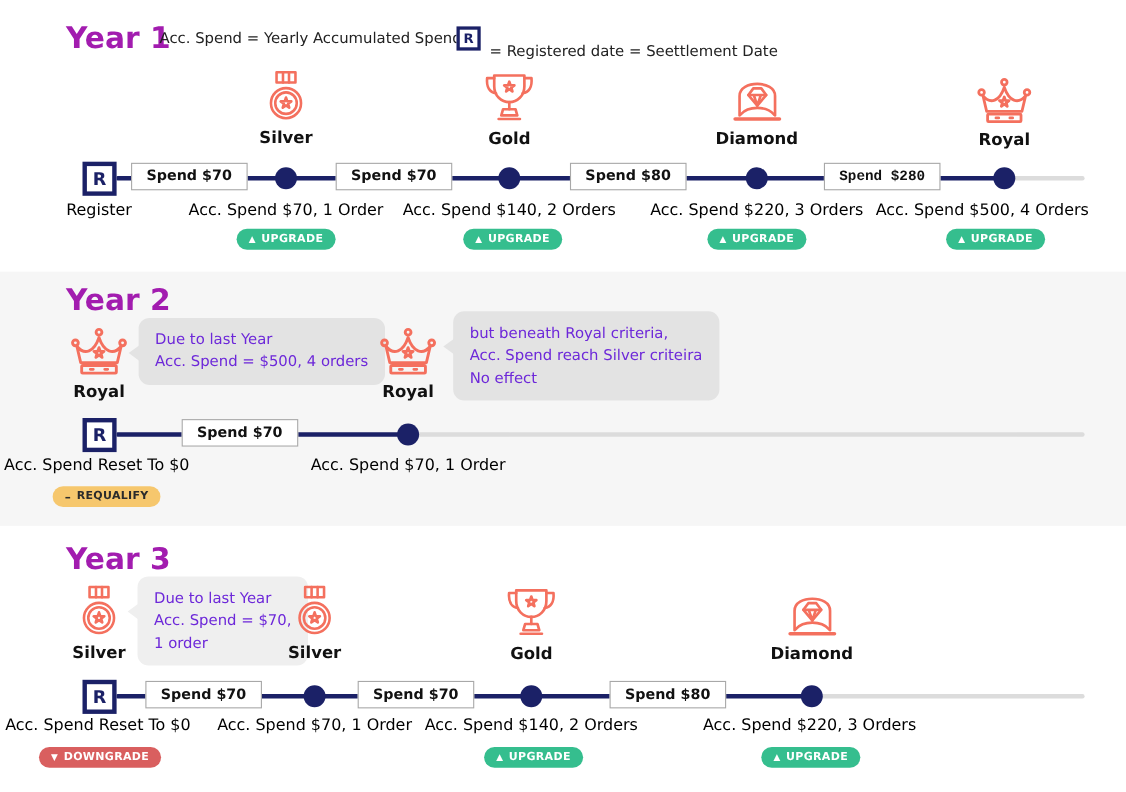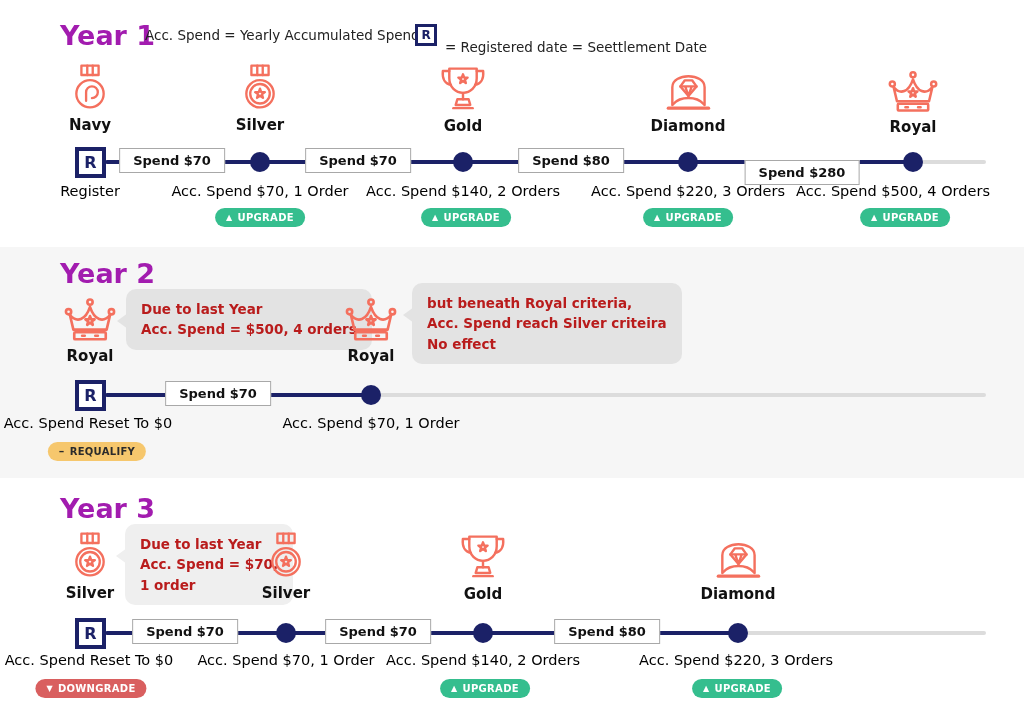--- a/index.html
+++ b/index.html
@@ -38,22 +38,22 @@
   .pill-requalify{background:#f6c76d;color:#2b2b2b;}
 
   
   .badge{display:flex;flex-direction:column;align-items:center;}
   .badge .bname{font-size:15px;font-weight:bold;color:#111;margin-top:4px;white-space:nowrap;}
   .icon svg{display:block;}
   .ic{stroke:#f4705e;fill:none;stroke-width:3;stroke-linecap:round;stroke-linejoin:round;}
   .ic-thick{stroke:#f4705e;fill:none;stroke-width:4;stroke-linecap:round;}
 
   
-  .bubble{border-radius:10px;padding:10px 15px;font-size:13.5px;font-weight:bold;
-          line-height:1.5;color:#b91c1c;white-space:nowrap;}
+  .bubble{border-radius:10px;padding:10px 15px;font-size:13.5px;font-weight:normal;
+          line-height:1.5;color:#6d28d9;white-space:nowrap;}
   .bubble::before{content:'';position:absolute;left:-9px;top:24px;width:0;height:0;
           border-top:8px solid transparent;border-bottom:8px solid transparent;}
   .bubble-dark{background:#e3e3e3;}
   .bubble-dark::before{border-right:11px solid #e3e3e3;}
   .bubble-light{background:#efefef;}
   .bubble-light::before{border-right:11px solid #efefef;}
 </style>
 </head>
 <body>
 
@@ -102,28 +102,20 @@
 
 <div class="canvas">
 
   <div class="abs y2strip"></div>
 
   <div class="abs year-title" style="left:60px;top:20px;">Year 1</div>
   <div class="abs legend-text" style="left:145px;top:27px;">Acc. Spend = Yearly Accumulated Spend</div>
   <div class="abs rbox rbox-legend" style="left:415px;top:24px;">R</div>
   <div class="abs legend-text" style="left:445px;top:27px;margin-top:12px;">= Registered date = Seettlement Date</div>
 
-  <div class="abs cx badge" style="left:90px;top:63px;">
-    <span class="icon">
-        <svg viewBox="0 0 64 62" width="50" height="49">
-          <use href="#i-navy"></use>
-        </svg>
-      </span>
-    <span class="bname">Navy</span>
-  </div>
   <div class="abs cx badge" style="left:260px;top:63px;">
     <span class="icon">
         <svg viewBox="0 0 64 62" width="50" height="49">
           <use href="#i-silver"></use>
         </svg>
       </span>
     <span class="bname">Silver</span>
   </div>
   <div class="abs cx badge" style="left:463px;top:63px;">
     <span class="icon">
@@ -153,21 +145,21 @@
   <div class="abs tl-line" style="left:105px;top:160px;width:808px;"></div>
   <div class="abs tl-gray" style="left:913px;top:160px;width:73px;"></div>
   <div class="abs rbox rbox-main" style="left:75px;top:147px;">R</div>
   <div class="abs tl-dot" style="left:250px;top:152px;"></div>
   <div class="abs tl-dot" style="left:453px;top:152px;"></div>
   <div class="abs tl-dot" style="left:678px;top:152px;"></div>
   <div class="abs tl-dot" style="left:903px;top:152px;"></div>
   <div class="abs cx spendbox" style="left:172px;top:148px;">Spend $70</div>
   <div class="abs cx spendbox" style="left:358px;top:148px;">Spend $70</div>
   <div class="abs cx spendbox" style="left:571px;top:148px;">Spend $80</div>
-  <div class="abs cx spendbox" style="left:802px;top:160px;">Spend $280</div>
+  <div class="abs cx spendbox" style="left:802px;top:148px;font-family:Liberation Mono, monospace;">Spend $280</div>
 
   <div class="abs cx milestone" style="left:90px;top:183px;">Register</div>
   <div class="abs cx milestone" style="left:260px;top:183px;">Acc. Spend $70, 1 Order</div>
   <div class="abs cx milestone" style="left:463px;top:183px;">Acc. Spend $140, 2 Orders</div>
   <div class="abs cx milestone" style="left:688px;top:183px;">Acc. Spend $220, 3 Orders</div>
   <div class="abs cx milestone" style="left:893px;top:183px;">Acc. Spend $500, 4 Orders</div>
 
   <div class="abs cx pill pill-upgrade" style="left:260px;top:208px;">
     <span class="sym">▲</span>
     <span>UPGRADE</span>

